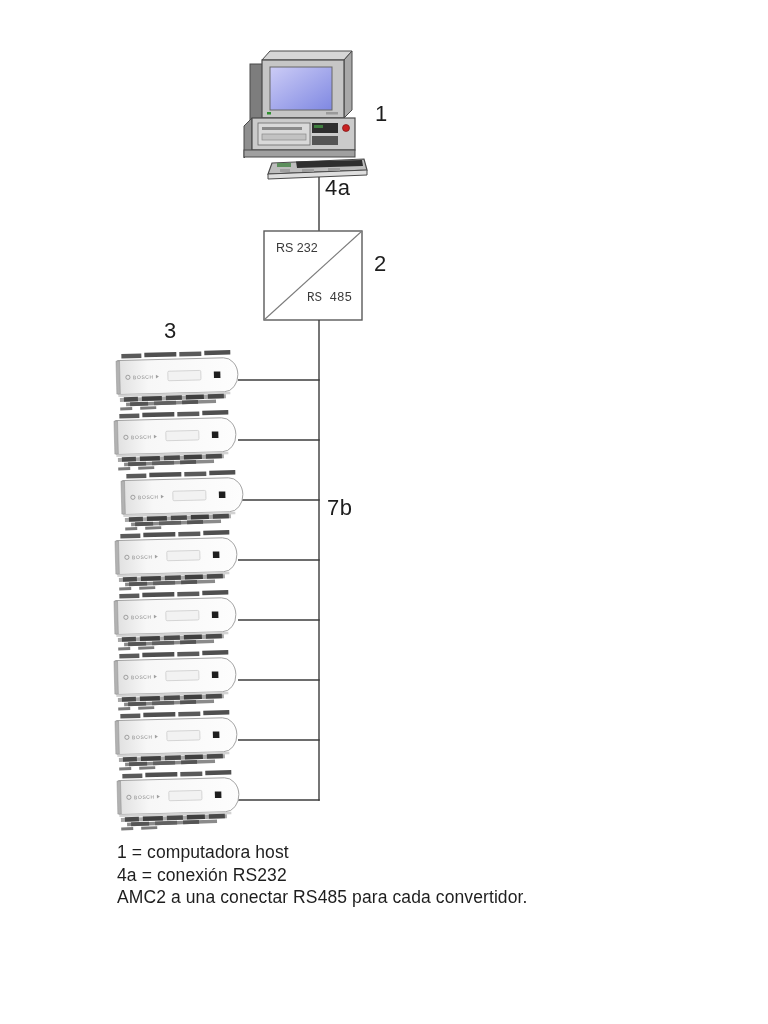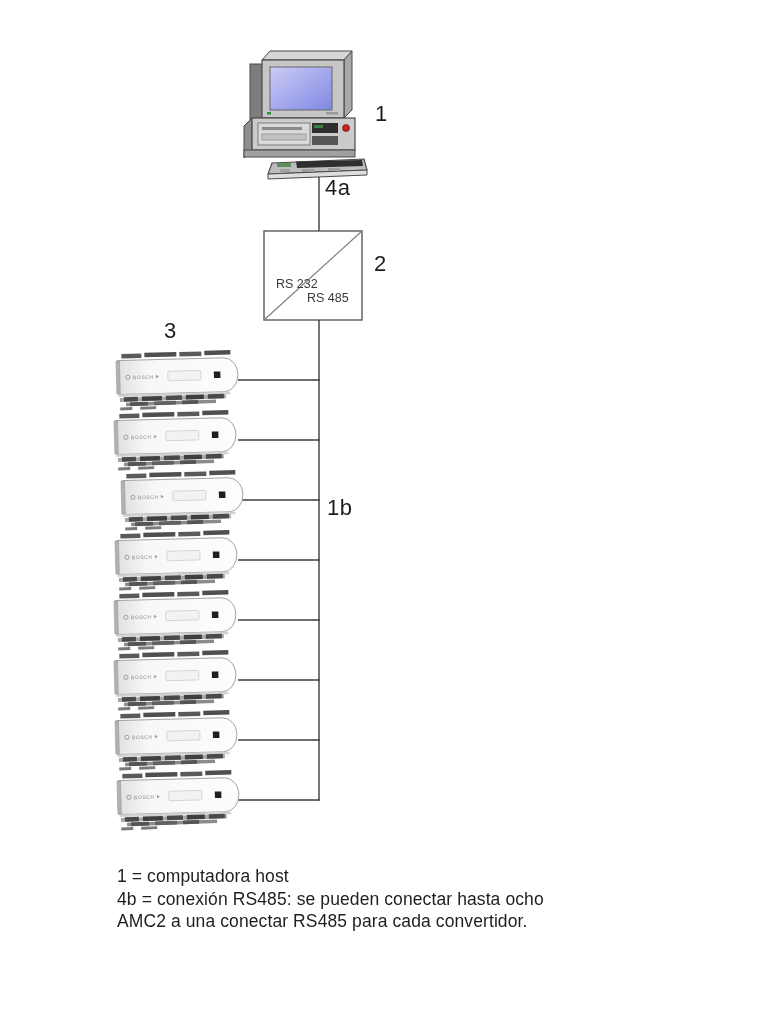--- a/index.html
+++ b/index.html
@@ -26,21 +26,20 @@
     color: #3a3a3a;
   }
   .legend {
     position: absolute;
     left: 117px;
     top: 841px;
     font-size: 17.5px;
     line-height: 22.5px;
     color: #1e1e1e;
     letter-spacing: 0.1px;
-    margin-top: 24px;
   }
   .legend-line { white-space: nowrap; }
   .wire { stroke: #3c3c3c; stroke-width: 1.4; fill: none; }
 </style>
 </head>
 <body>
 
 <div class="page">
 
   <svg class="diagram-svg" width="768" height="1024" viewBox="0 0 768 1024">
@@ -464,24 +463,24 @@
           <rect x="26" y="54.5" width="16" height="3" fill="#7a7a7a"></rect>
         </g>
       </g>
       </g>
   </svg>
 
   <div class="num-label" style="left:375px; top:102px;">1</div>
   <div class="num-label" style="left:325px; top:176px;">4a</div>
   <div class="num-label" style="left:374px; top:252px;">2</div>
   <div class="num-label" style="left:164px; top:319px;">3</div>
-  <div class="num-label" style="left:327px; top:496px;">1b</div>
-
-  <div class="rs-label" style="left:276px; top:241px;margin-top:36px;">RS 232</div>
-  <div class="rs-label" style="left:307px; top:291px;">RS 485</div>
+  <div class="num-label" style="left:327px; top:496px;">7b</div>
+
+  <div class="rs-label" style="left:276px; top:241px;">RS 232</div>
+  <div class="rs-label" style="left:307px; top:291px;font-family:Liberation Mono, monospace;">RS 485</div>
 
   <div class="legend">
     <div class="legend-line">1 = computadora host</div>
-    <div class="legend-line">4b = conexión RS485: se pueden conectar hasta ocho</div>
+    <div class="legend-line">4a = conexión RS232</div>
     <div class="legend-line">AMC2 a una conectar RS485 para cada convertidor.</div>
   </div>
 
 </div>
 
 </body></html>

